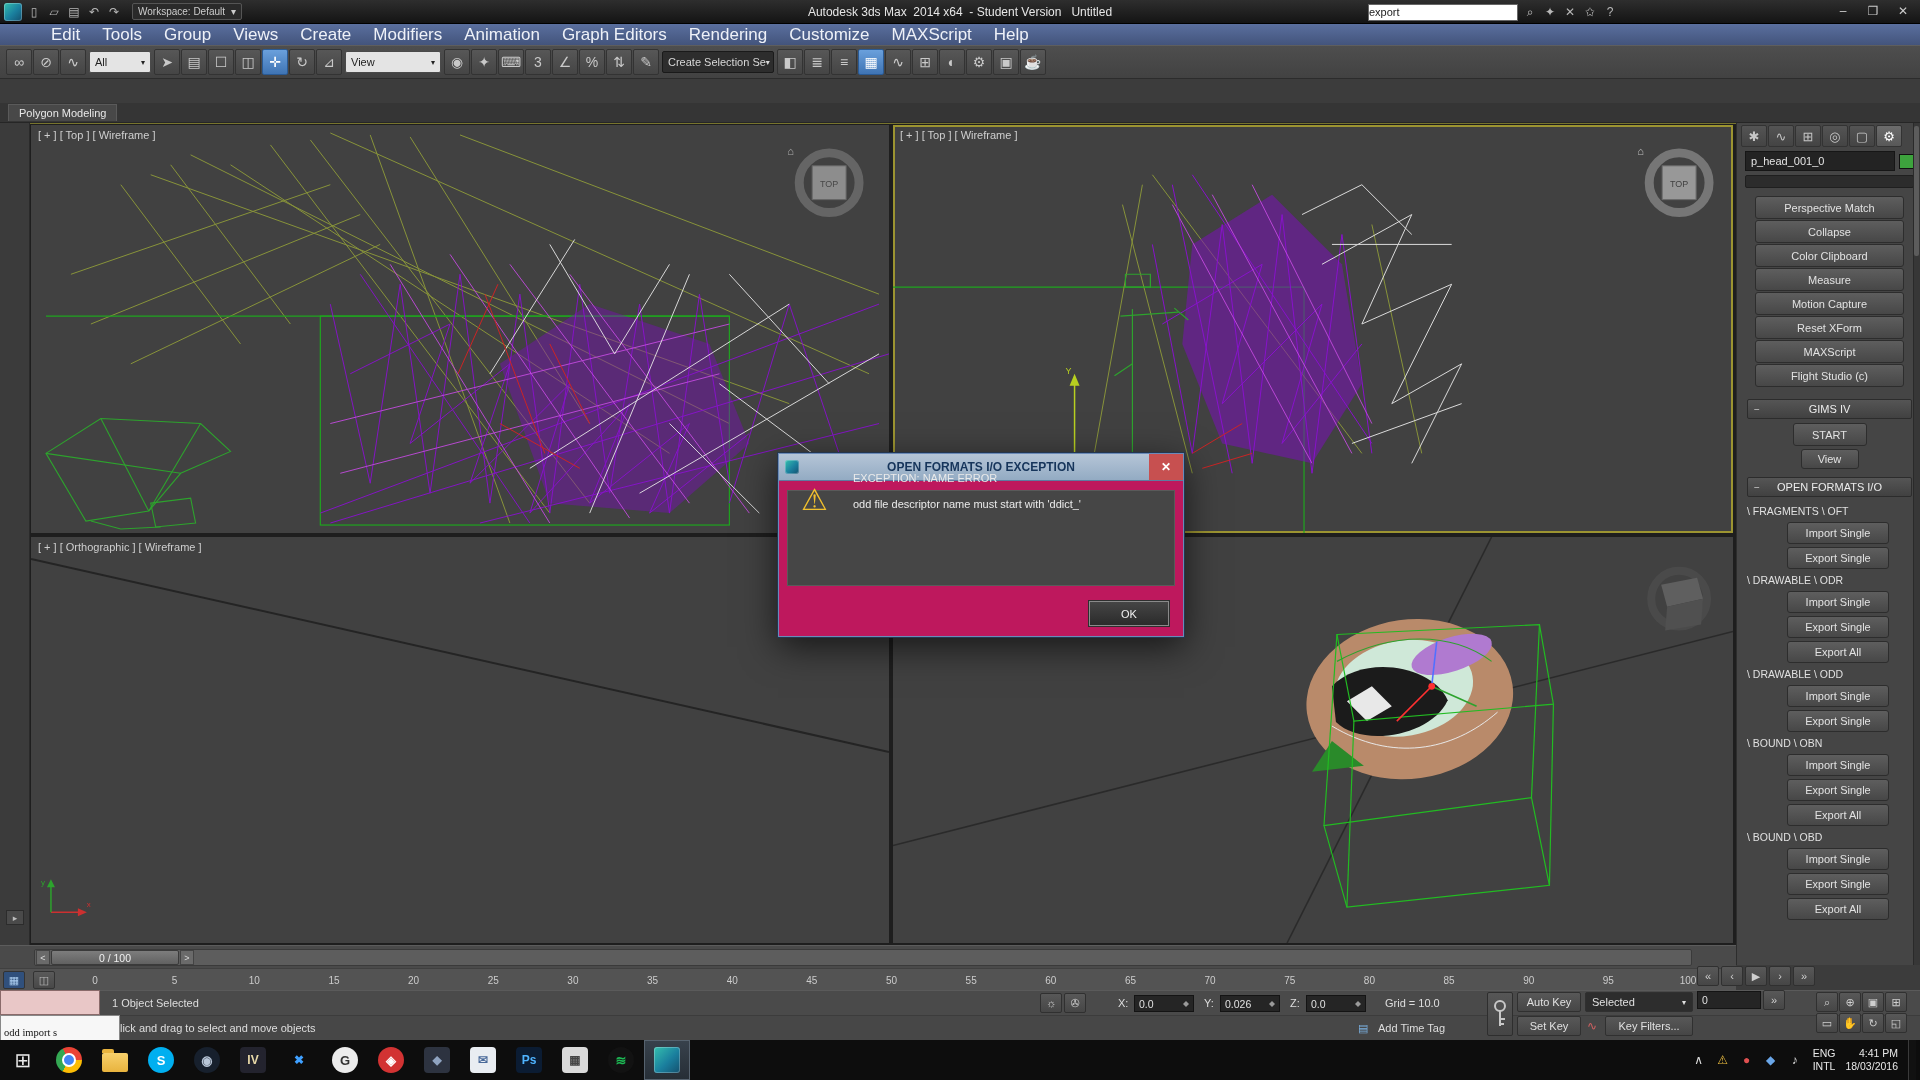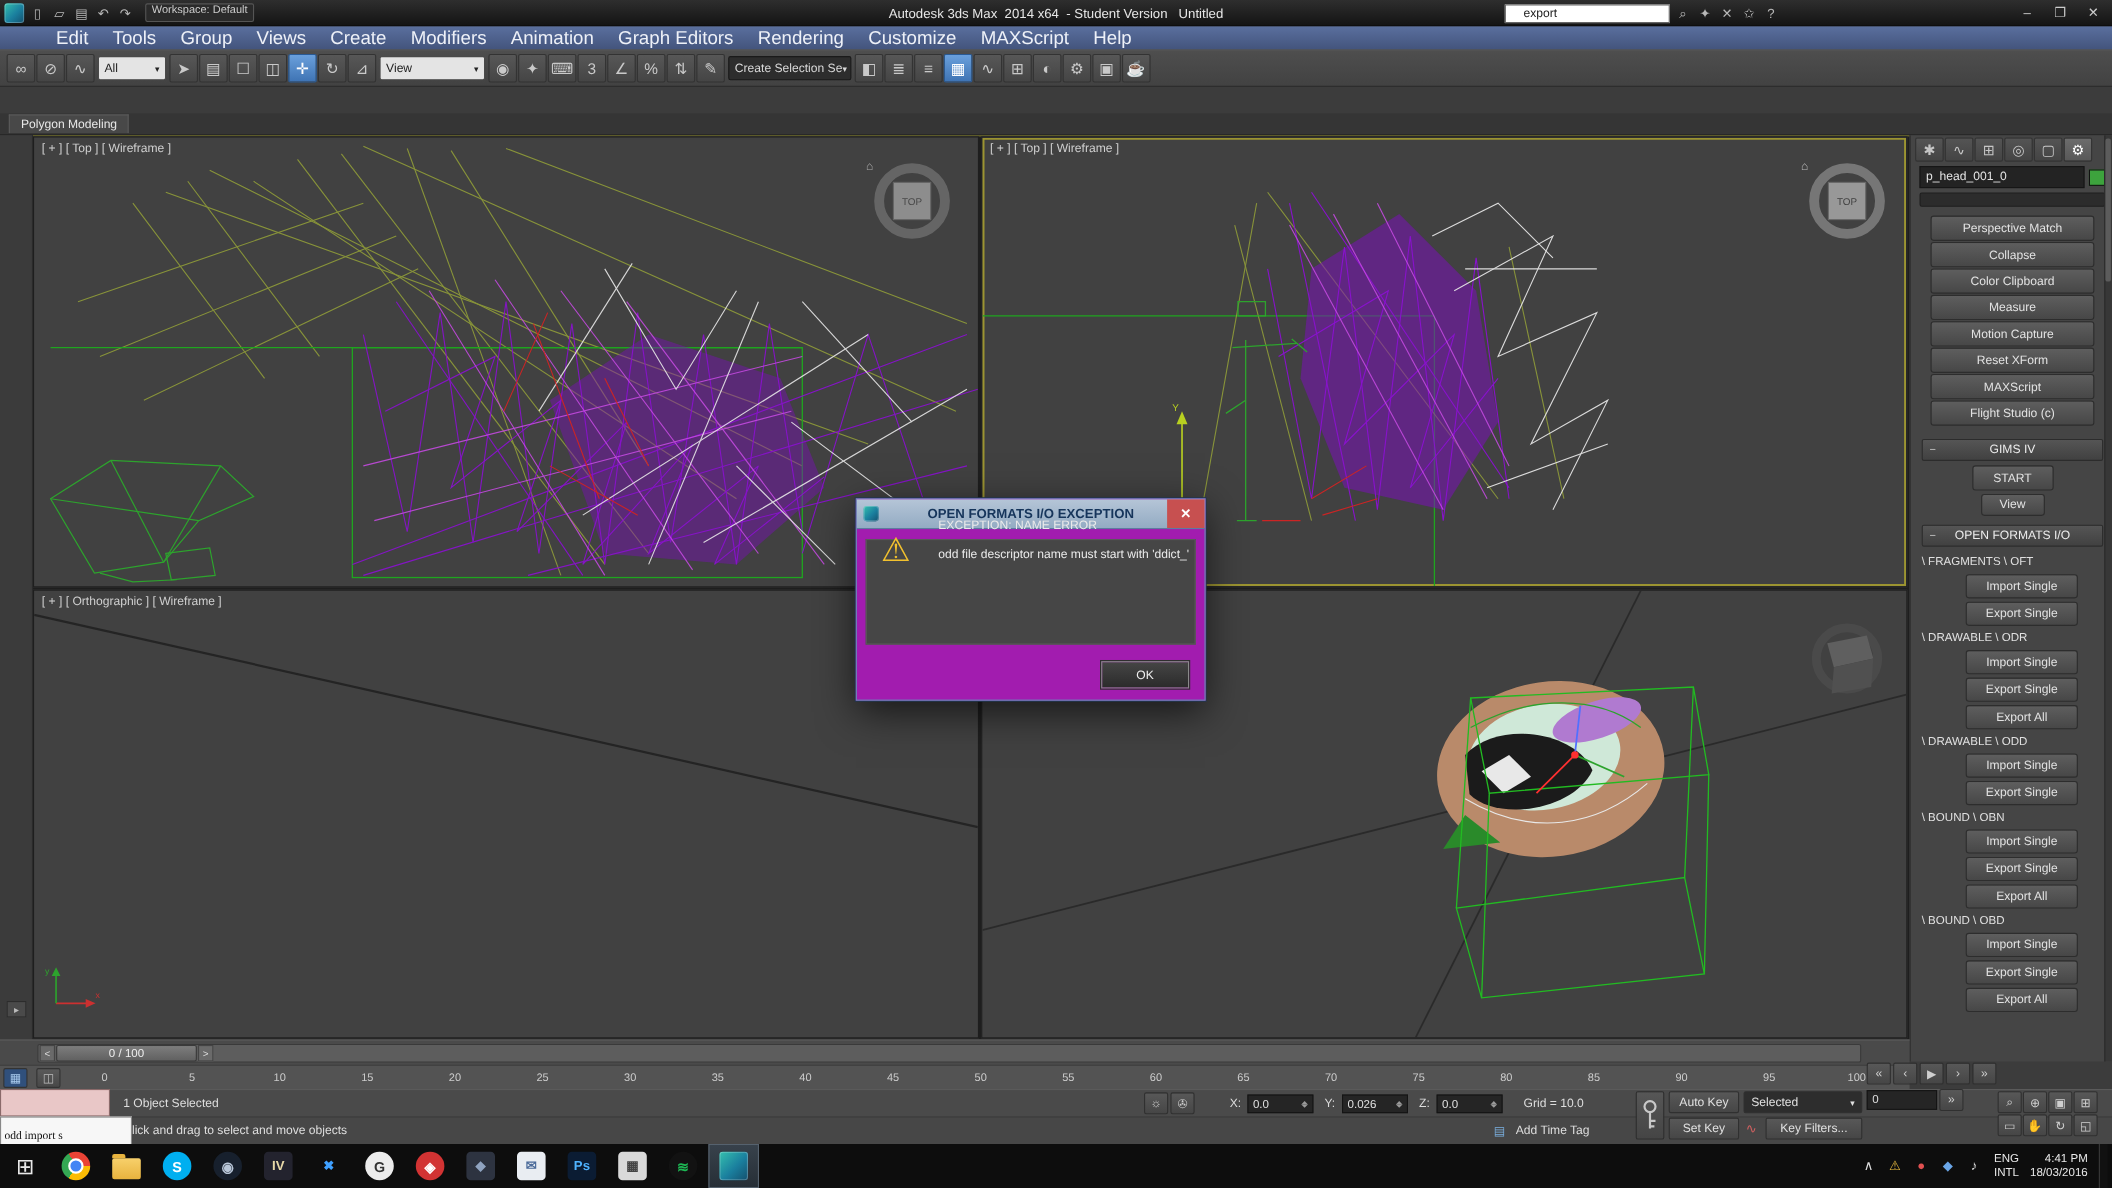--- a/index.html
+++ b/index.html
@@ -6,24 +6,24 @@
   *{box-sizing:border-box;}
   #screen{position:relative;width:1920px;height:1080px;overflow:hidden;
     font-family:"Liberation Sans",sans-serif;font-size:11px;color:#ddd;background:#3c3c3c;white-space:nowrap;}
   .abs{position:absolute;}
   .row{display:flex;align-items:center;}
 
   
   #titlebar{left:0;top:0;width:1920px;height:24px;background:linear-gradient(#2e2e2e,#141414);border-bottom:1px solid #000;display:flex;align-items:center;padding:0 4px;gap:2px;}
   .k-max{width:18px;height:18px;border-radius:3px;background:linear-gradient(135deg,#35c0ae,#1a7f9e 55%,#14506e);box-shadow:inset 0 0 0 1px rgba(255,255,255,.25);}
   .ticon{width:20px;height:18px;display:flex;align-items:center;justify-content:center;color:#b8b8b8;font-size:12px;}
-  #workspace-dd{height:17px;background:#2a2a2a;border:1px solid #555;border-radius:2px;color:#ccc;font-size:10px;display:flex;align-items:center;padding:0 5px;gap:6px;margin-left:6px;flex-direction:column;}
+  #workspace-dd{height:17px;background:#2a2a2a;border:1px solid #555;border-radius:2px;color:#ccc;font-size:10px;display:flex;align-items:center;padding:0 5px;gap:6px;margin-left:6px;}
   #title-text{position:absolute;left:0;right:0;text-align:center;color:#e6e6e6;font-size:12px;white-space:pre;pointer-events:none;}
   #search-wrap{position:absolute;right:300px;top:3px;display:flex;align-items:center;gap:2px;}
-  #search-input{width:150px;height:17px;border:1px solid #666;background:#fff;color:#222;font-size:11px;padding:0 16px;font-family:"Liberation Sans",sans-serif;}
+  #search-input{width:150px;height:17px;border:1px solid #666;background:#fff;color:#222;font-size:11px;padding:0 0;font-family:"Liberation Sans",sans-serif;}
   #win-controls{position:absolute;right:2px;top:0;display:flex;}
   .wctl{width:30px;height:22px;display:flex;align-items:center;justify-content:center;color:#ccc;font-size:12px;}
 
   
   #menubar{left:0;top:24px;width:1920px;height:21px;background:linear-gradient(#5a6f9e,#43547c);display:flex;align-items:center;padding-left:40px;}
   .menu-item{padding:0 11px;color:#eef1f8;font-size:17px;height:21px;display:flex;align-items:center;}
 
   
   #toolbar{left:0;top:45px;width:1920px;height:34px;background:linear-gradient(#4e4e4e,#424242);border-top:1px solid #5e5e5e;border-bottom:1px solid #2c2c2c;display:flex;align-items:center;padding-left:6px;gap:1px;}
   .icon-btn{width:26px;height:26px;display:flex;align-items:center;justify-content:center;background:linear-gradient(#575757,#454545);border:1px solid #333;border-radius:2px;color:#c9c9c9;font-size:14px;}
@@ -93,21 +93,21 @@
   .spin .dn{border-top-color:#9a9a9a;}
   .sbtn{width:22px;height:20px;display:flex;align-items:center;justify-content:center;background:linear-gradient(#585858,#464646);border:1px solid #303030;border-radius:2px;color:#cfcfcf;font-size:11px;}
   .wbtn{height:20px;background:linear-gradient(#585858,#464646);border:1px solid #303030;border-radius:2px;color:#e0e0e0;font-size:11px;display:flex;align-items:center;justify-content:center;position:absolute;}
   #anim-cluster{position:absolute;left:1487px;top:990px;width:210px;height:50px;}
   #key-toggle{position:absolute;left:0;top:2px;width:26px;height:44px;background:linear-gradient(#565656,#454545);border:1px solid #2e2e2e;border-radius:2px;display:flex;align-items:center;justify-content:center;}
   #playback{position:absolute;left:1697px;top:966px;}
   #playback .row{gap:2px;}
   #nav-grid{position:absolute;left:1816px;top:992px;width:100px;display:flex;flex-wrap:wrap;gap:1px;}
 
   
-  #dialog{left:778px;top:453px;width:318px;height:184px;background:#a21caf;border:1px solid #6a8ab8;box-shadow:0 0 0 1px #24364e,0 10px 34px rgba(0,0,0,.65);z-index:50;}
+  #dialog{left:778px;top:453px;width:406px;height:184px;background:#be185d;border:1px solid #6a8ab8;box-shadow:0 0 0 1px #24364e,0 10px 34px rgba(0,0,0,.65);z-index:50;}
   #dialog-title{height:27px;background:linear-gradient(#b5c5d7,#93abc3);display:flex;align-items:center;justify-content:center;position:relative;color:#16355b;font-size:12px;font-weight:bold;border-bottom:1px solid #5e7ba0;}
   #dialog-appicon{position:absolute;left:6px;top:6px;}
   #dialog-close{position:absolute;right:0;top:0;width:34px;height:26px;background:#c75050;color:#fff;display:flex;align-items:center;justify-content:center;font-size:12px;}
   #dialog-well{position:absolute;left:8px;top:36px;right:8px;height:96px;background:#464646;border:1px solid #5a5a5a;}
   #dialog-warning{position:absolute;left:22px;top:28px;font-size:30px;color:#f2c12e;}
   #dialog-line1{position:absolute;left:74px;top:18px;color:#eaeaea;font-size:11px;}
   #dialog-line2{position:absolute;left:74px;top:44px;color:#eaeaea;font-size:11px;}
   #dialog-ok{position:absolute;right:14px;bottom:10px;width:80px;height:25px;background:linear-gradient(#454545,#2b2b2b);border:1px solid #8a8a8a;outline:1px solid #2f2f2f;color:#f0f0f0;font-size:11px;display:flex;align-items:center;justify-content:center;}
 
   

